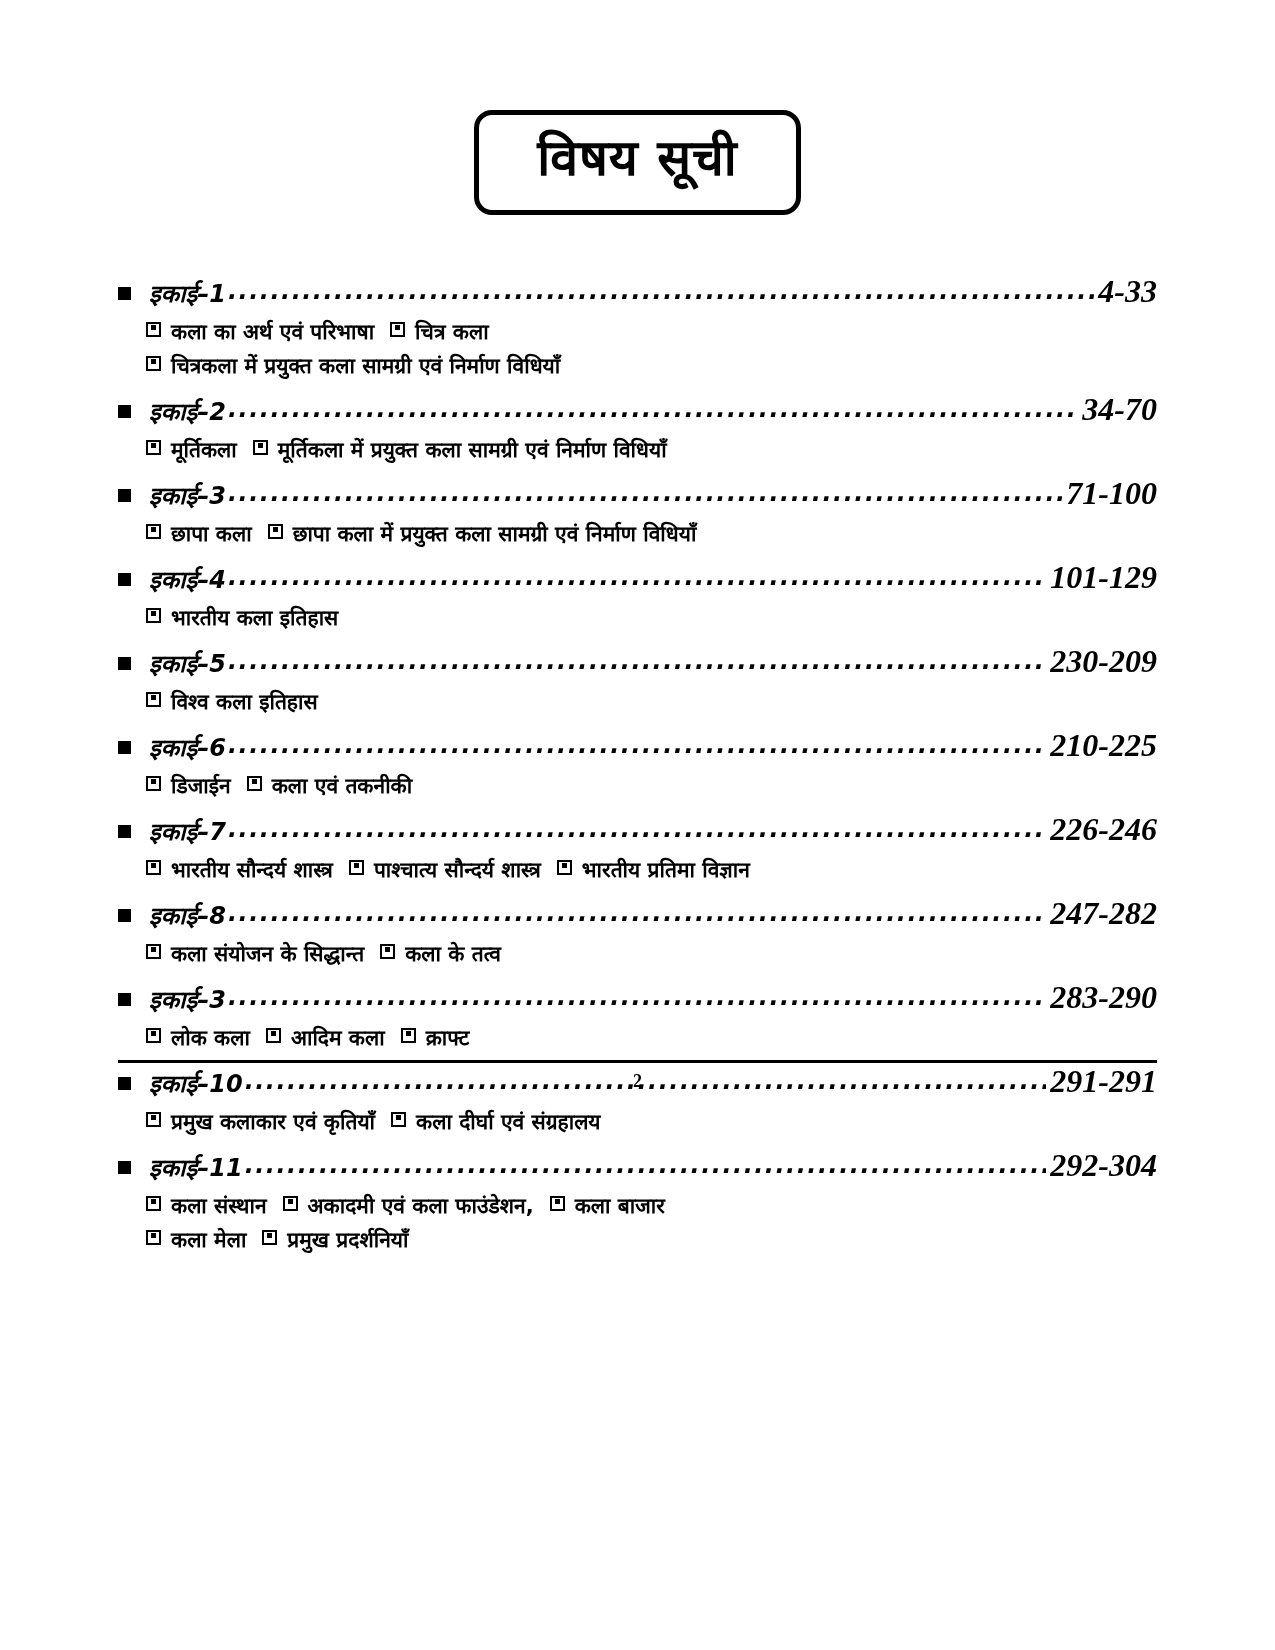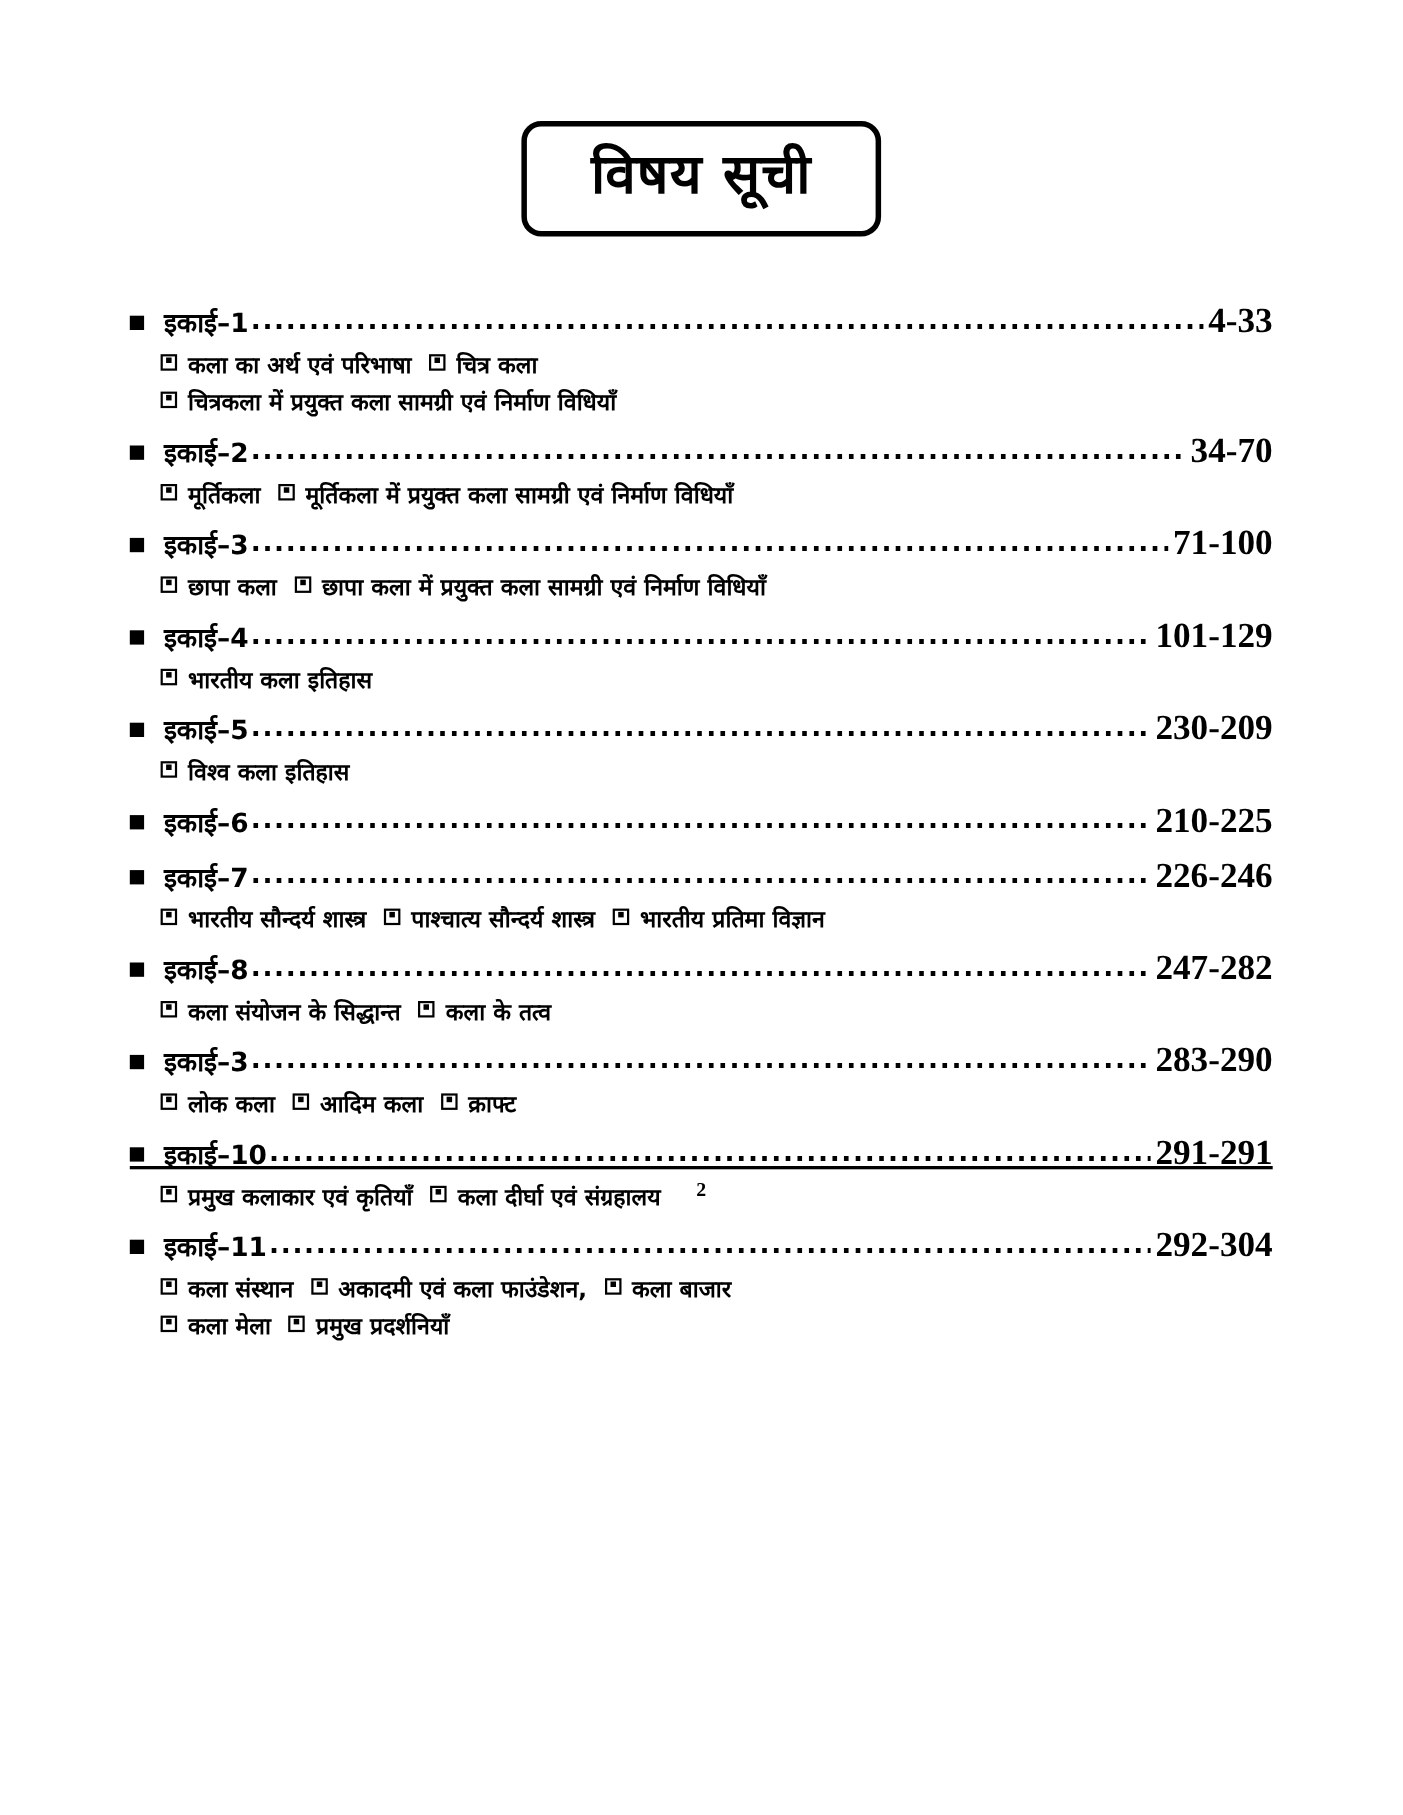--- a/index.html
+++ b/index.html
@@ -51,20 +51,21 @@
     margin-bottom: 2px;
   }
   .unit-line {
     display: flex;
     align-items: baseline;
     font-family: "DejaVu Sans", "Liberation Sans", sans-serif;
     font-weight: bold;
     font-size: 24px;
     line-height: 1.5;
     white-space: nowrap;
+    font-style: italic;
   }
   .sq-big {
     display: inline-block;
     width: 13px;
     height: 13px;
     background: #000;
     margin-right: 18px;
     flex: 0 0 auto;
     position: relative;
     top: -2px;
@@ -240,20 +241,30 @@
           </span>
         </div>
       </div>
       <div class="unit-block">
         <div class="unit-line">
           <span class="sq-big"></span>
           <span class="unit-label">इकाई–6</span>
           <span class="dots">....................................................................................................................................................................................</span>
           <span class="pages">210-225</span>
         </div>
+        <div class="sub-line">
+          <span class="sub-item">
+            <span class="sq-small"></span>
+            <span>डिजाईन</span>
+          </span>
+          <span class="sub-item">
+            <span class="sq-small"></span>
+            <span>कला एवं तकनीकी</span>
+          </span>
+        </div>
       </div>
       <div class="unit-block">
         <div class="unit-line">
           <span class="sq-big"></span>
           <span class="unit-label">इकाई–7</span>
           <span class="dots">....................................................................................................................................................................................</span>
           <span class="pages">226-246</span>
         </div>
         <div class="sub-line">
           <span class="sub-item">

